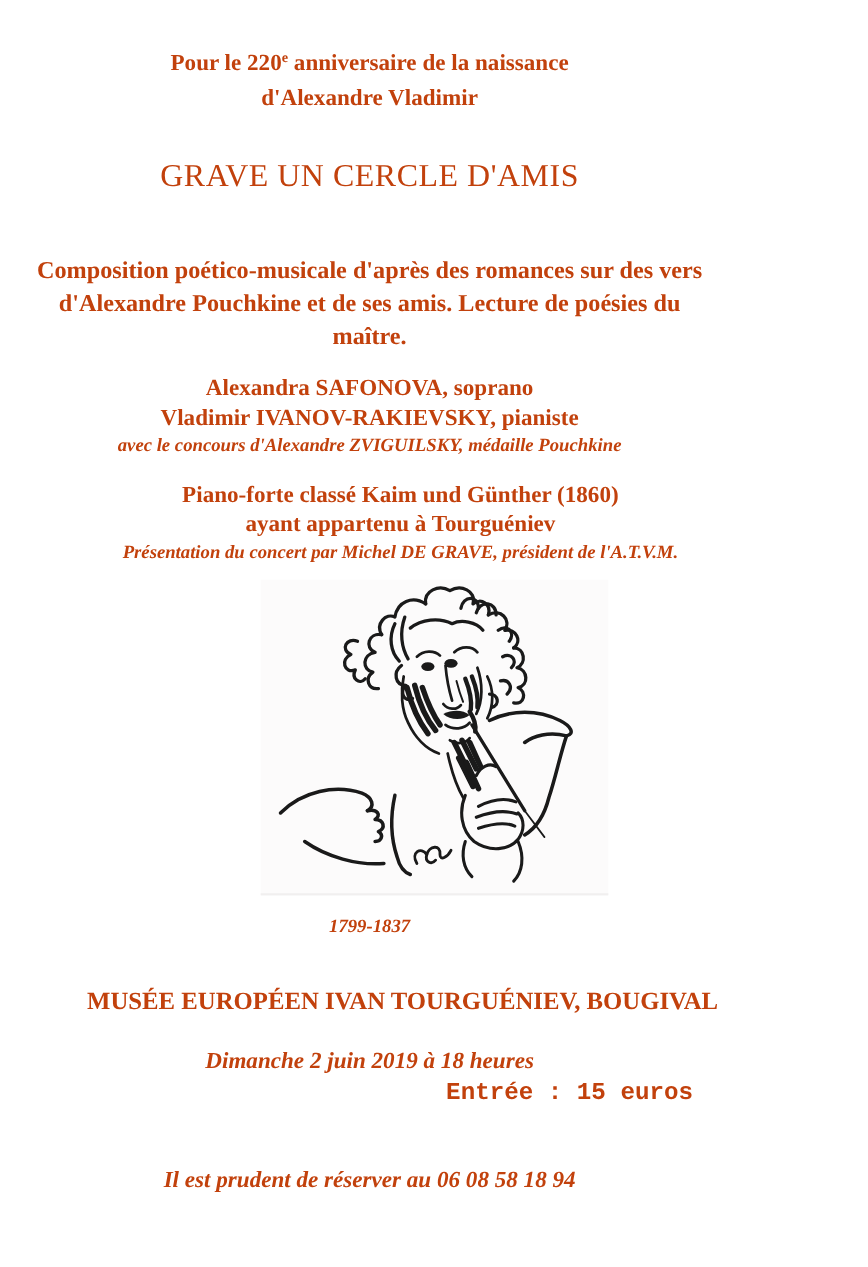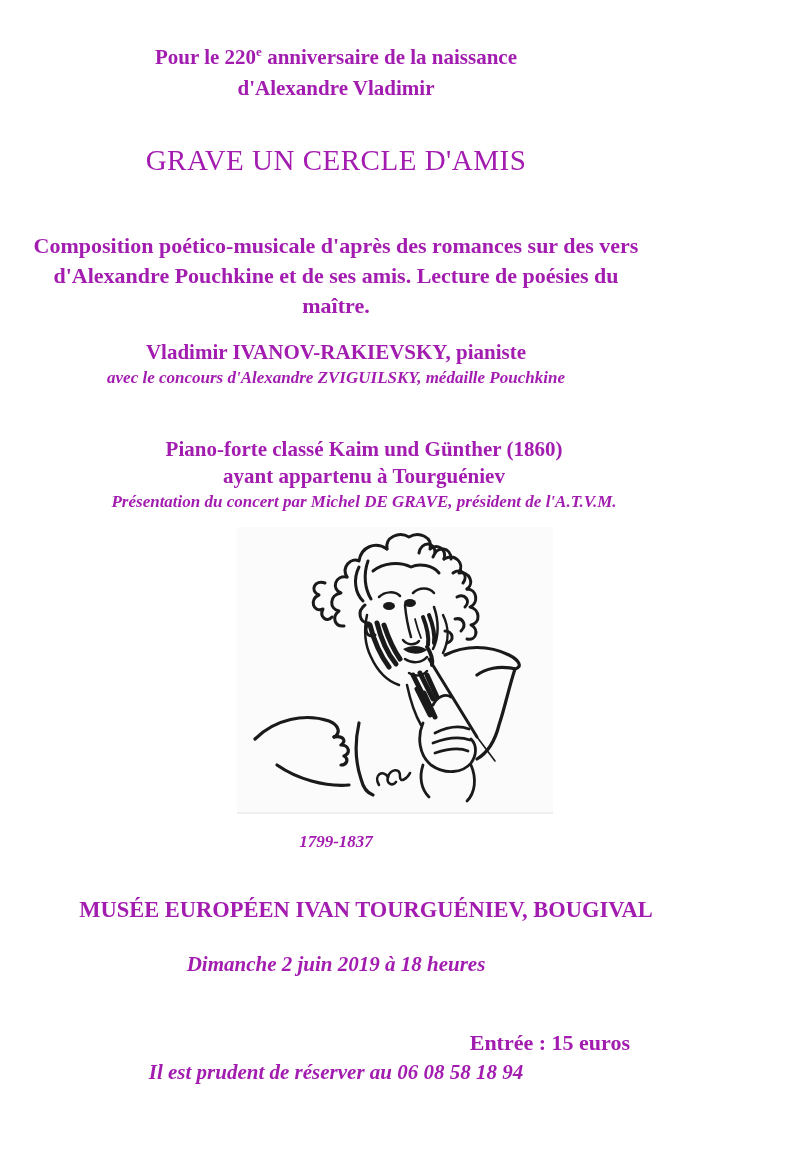--- a/index.html
+++ b/index.html
@@ -1,39 +1,39 @@
 <!DOCTYPE html>
 <html><head>
 <meta charset="utf-8">
 <style>
   html,body{margin:0;padding:0;}
   .page{
     position:relative;
     width:672px;height:1152px;
     background:#ffffff;
     font-family:"Liberation Serif","DejaVu Serif",serif;
-    color:#a21caf;
+    color:#c2410c;
     overflow:hidden;
   }
   .line{position:absolute;left:0;width:100%;text-align:center;white-space:nowrap;}
   .occasion{top:42px;font-size:21px;font-weight:bold;line-height:31px;}
   .event-title{top:144px;font-size:29px;font-weight:normal;letter-spacing:0.5px;}
   .description{top:231px;font-size:22px;font-weight:bold;line-height:30px;white-space:normal;padding:0 30px;box-sizing:border-box;}
   .performers{top:339px;font-size:21px;font-weight:bold;line-height:27px;}
   .small-italic{font-size:17px;font-style:italic;line-height:24px;}
   .instrument{top:436px;font-size:21px;font-weight:bold;line-height:27px;margin-left:28px;}
   .portrait-box{
     position:absolute;top:527px;left:237px;width:316px;height:285px;
     background:#fcfbfb;border-bottom:2px solid #f1efef;
   }
   .portrait-box svg{display:block;width:100%;height:100%;}
   .life-dates{top:832px;font-size:17px;font-weight:bold;font-style:italic;}
   .venue{top:897px;font-size:22.5px;font-weight:bold;margin-left:30px;}
   .datetime{top:952px;font-size:21px;font-weight:bold;font-style:italic;}
-  .price{top:1030px;font-size:22px;font-weight:bold;text-align:right;padding-right:42px;box-sizing:border-box;}
+  .price{top:981px;font-size:22px;font-weight:bold;text-align:right;padding-right:42px;box-sizing:border-box;font-family:Liberation Mono, monospace;}
   .reservation{top:1060px;font-size:21px;font-weight:bold;font-style:italic;}
   sup{font-size:0.62em;vertical-align:super;line-height:0;}
 </style>
 </head>
 <body>
 
 <div class="page">
 
   <div class="line occasion">
     <div><span>Pour le 220</span><sup>e</sup><span> anniversaire de la naissance</span></div>
@@ -41,20 +41,21 @@
   </div>
 
   <div class="line event-title">GRAVE UN CERCLE D'AMIS</div>
 
   <div class="line description">
     <div>Composition poético-musicale d'après des romances sur des vers</div>
     <div>d'Alexandre Pouchkine et de ses amis. Lecture de poésies du maître.</div>
   </div>
 
   <div class="line performers">
+    <div>Alexandra SAFONOVA, soprano</div>
     <div>Vladimir IVANOV-RAKIEVSKY, pianiste</div>
     <div class="small-italic">avec le concours  d'Alexandre ZVIGUILSKY, médaille Pouchkine</div>
   </div>
 
   <div class="line instrument">
     <div>Piano-forte classé Kaim und Günther (1860)</div>
     <div>ayant appartenu à Tourguéniev</div>
     <div class="small-italic">Présentation du concert par Michel DE GRAVE, président de l'A.T.V.M.</div>
   </div>
 

